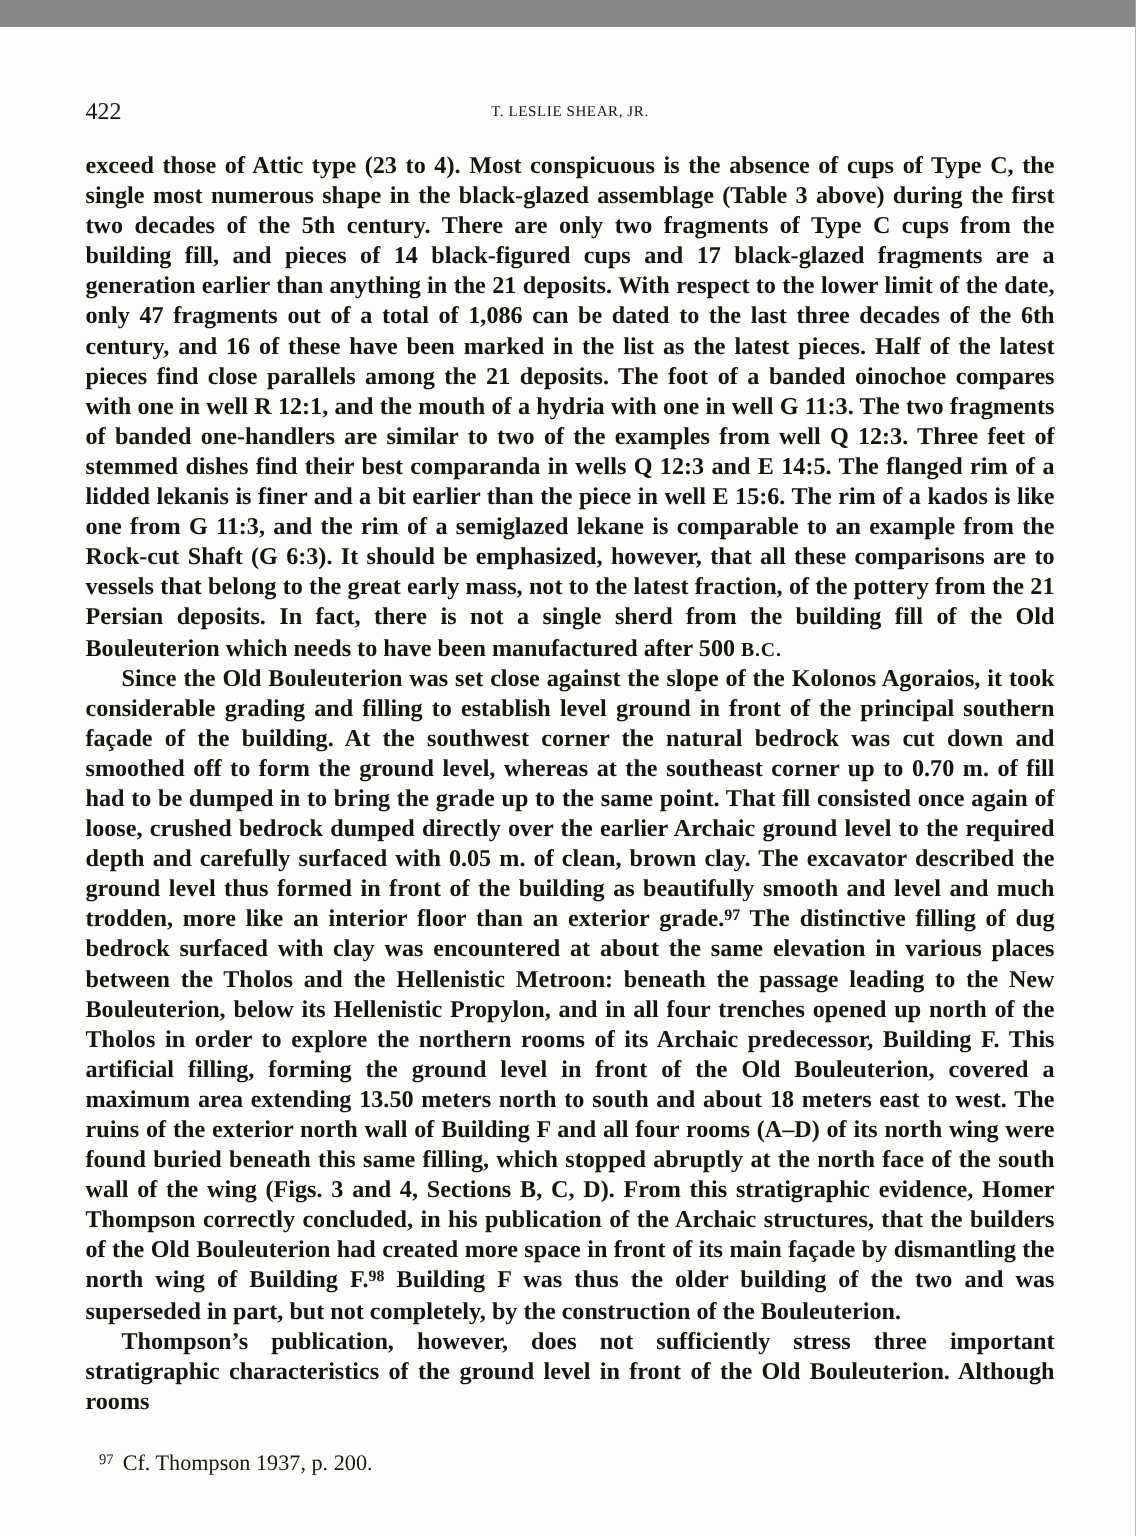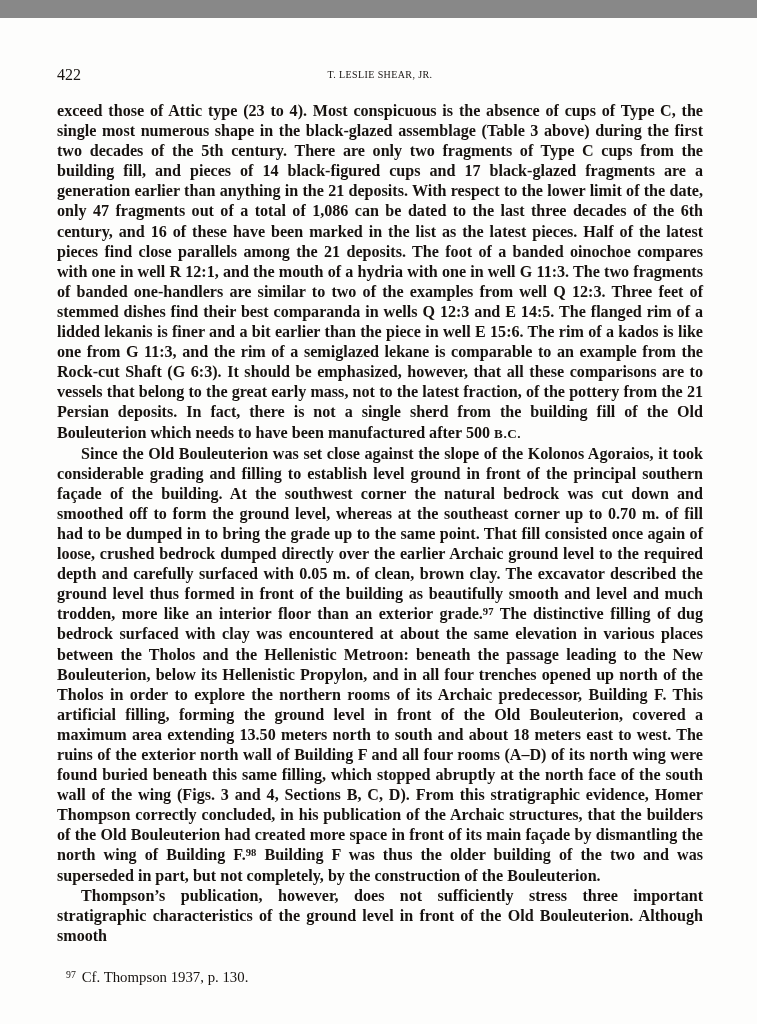--- a/index.html
+++ b/index.html
@@ -78,18 +78,18 @@
 <body>
 
 <div class="page" style="background: rgb(253, 253, 252); color: rgb(23, 19, 16);">
   <div class="header-row">
     <span class="page-number">422</span>
     <div class="running-head">T. LESLIE SHEAR, JR.</div>
   </div>
   <div class="body-text">
       <p class=""><span>exceed those of Attic type (23 to 4). Most conspicuous is the absence of cups of Type C, the single most numerous shape in the black-glazed assemblage (Table 3 above) during the first two decades of the 5th century. There are only two fragments of Type C cups from the building fill, and pieces of 14 black-figured cups and 17 black-glazed fragments are a generation earlier than anything in the 21 deposits. With respect to the lower limit of the date, only 47 fragments out of a total of 1,086 can be dated to the last three decades of the 6th century, and 16 of these have been marked in the list as the latest pieces. Half of the latest pieces find close parallels among the 21 deposits. The foot of a banded oinochoe compares with one in well R 12:1, and the mouth of a hydria with one in well G 11:3. The two fragments of banded one-handlers are similar to two of the examples from well Q 12:3. Three feet of stemmed dishes find their best comparanda in wells Q 12:3 and E 14:5. The flanged rim of a lidded lekanis is finer and a bit earlier than the piece in well E 15:6. The rim of a kados is like one from G 11:3, and the rim of a semiglazed lekane is comparable to an example from the Rock-cut Shaft (G 6:3). It should be emphasized, however, that all these comparisons are to vessels that belong to the great early mass, not to the latest fraction, of the pottery from the 21 Persian deposits. In fact, there is not a single sherd from the building fill of the Old Bouleuterion which needs to have been manufactured after 500 </span><span class="smallcaps">B.C.</span></p>
       <p class="indent"><span>Since the Old Bouleuterion was set close against the slope of the Kolonos Agoraios, it took considerable grading and filling to establish level ground in front of the principal southern façade of the building. At the southwest corner the natural bedrock was cut down and smoothed off to form the ground level, whereas at the southeast corner up to 0.70 m. of fill had to be dumped in to bring the grade up to the same point. That fill consisted once again of loose, crushed bedrock dumped directly over the earlier Archaic ground level to the required depth and carefully surfaced with 0.05 m. of clean, brown clay. The excavator described the ground level thus formed in front of the building as beautifully smooth and level and much trodden, more like an interior floor than an exterior grade.</span><sup class="ref">97</sup><span> The distinctive filling of dug bedrock surfaced with clay was encountered at about the same elevation in various places between the Tholos and the Hellenistic Metroon: beneath the passage leading to the New Bouleuterion, below its Hellenistic Propylon, and in all four trenches opened up north of the Tholos in order to explore the northern rooms of its Archaic predecessor, Building F. This artificial filling, forming the ground level in front of the Old Bouleuterion, covered a maximum area extending 13.50 meters north to south and about 18 meters east to west. The ruins of the exterior north wall of Building F and all four rooms (A–D) of its north wing were found buried beneath this same filling, which stopped abruptly at the north face of the south wall of the wing (Figs. 3 and 4, Sections B, C, D). From this stratigraphic evidence, Homer Thompson correctly concluded, in his publication of the Archaic structures, that the builders of the Old Bouleuterion had created more space in front of its main façade by dismantling the north wing of Building F.</span><sup class="ref">98</sup><span> Building F was thus the older building of the two and was superseded in part, but not completely, by the construction of the Bouleuterion.</span></p>
-      <p class="indent"><span>Thompson’s publication, however, does not sufficiently stress three important stratigraphic characteristics of the ground level in front of the Old Bouleuterion. Although smooth</span></p>
+      <p class="indent"><span>Thompson’s publication, however, does not sufficiently stress three important stratigraphic characteristics of the ground level in front of the Old Bouleuterion. Although rooms</span></p>
     </div>
   <div class="footnotes">
-      <div class="footnote"><sup class="ref">97</sup><span>Cf. Thompson 1937, p. 130.</span></div>
+      <div class="footnote"><sup class="ref">97</sup><span>Cf. Thompson 1937, p. 200.</span></div>
     </div>
 </div>
 
 </body></html>

